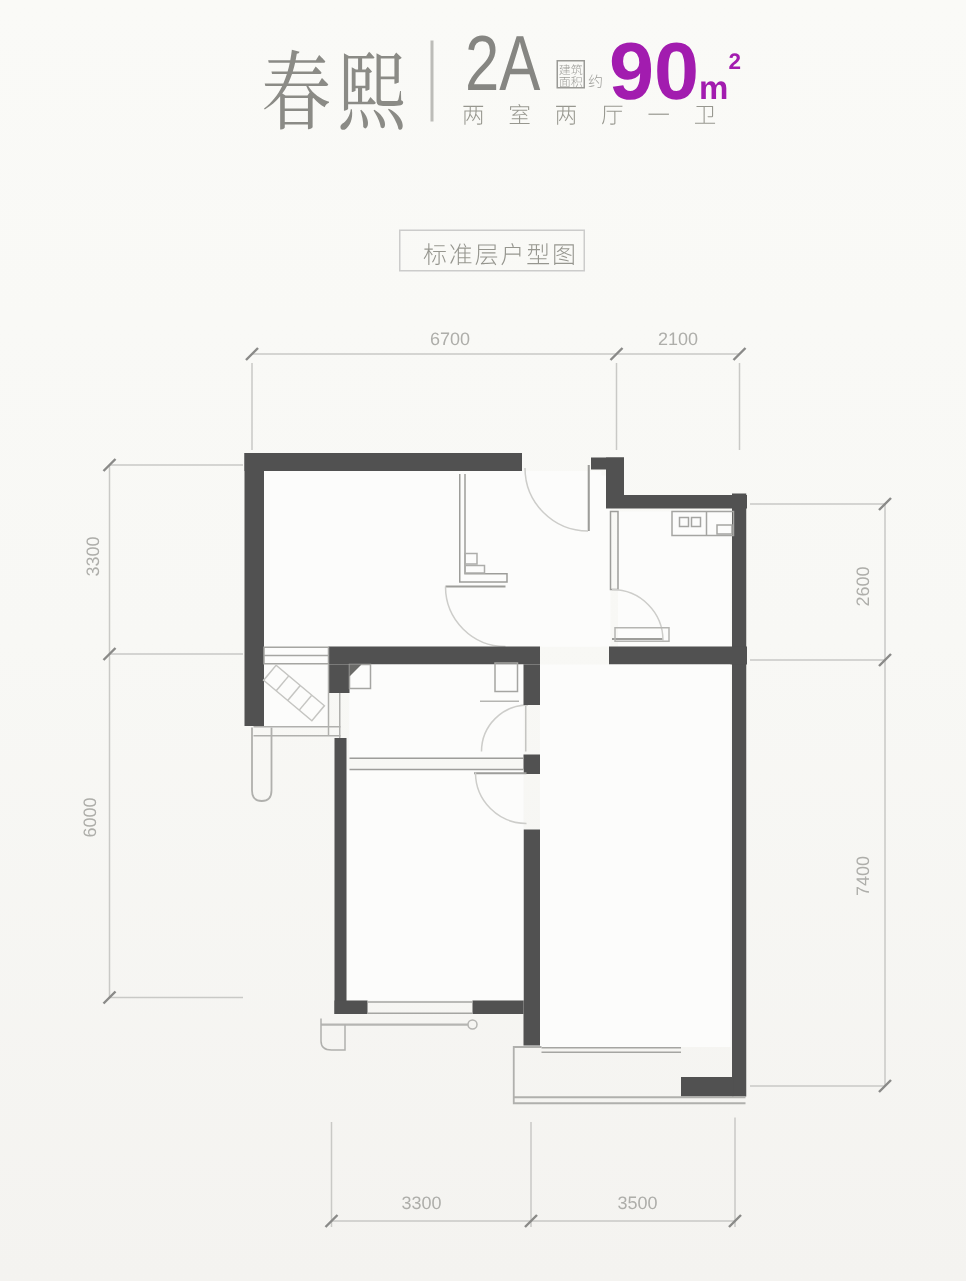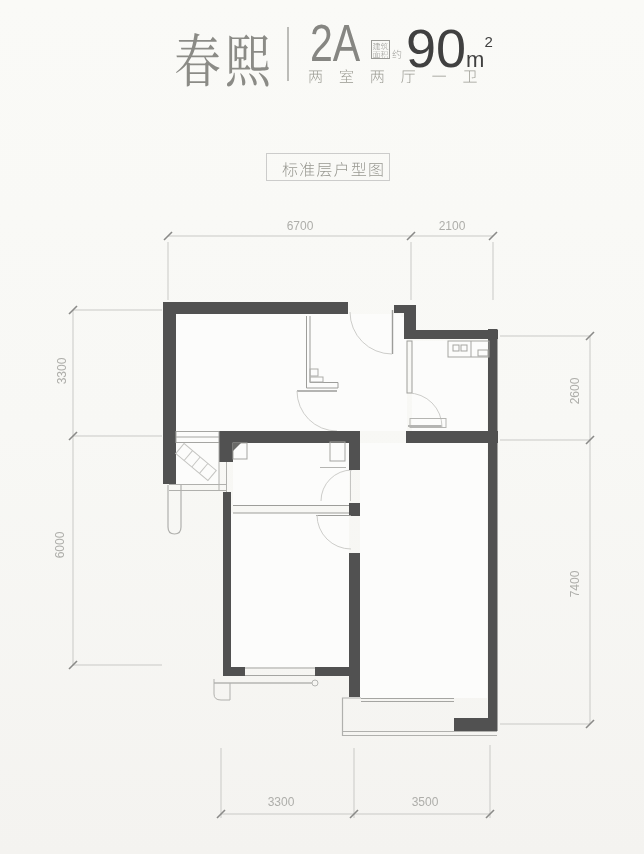--- a/index.html
+++ b/index.html
@@ -10,21 +10,21 @@
 </style>
 </head>
 <body>
 
 <div class="hdr" style="left:287px;top:27px;width:2px;height:54px;background:#bcbcb8;"></div>
 
 <div class="hdr" style="left:310px;top:17px;font-size:52px;line-height:52px;color:#868682;transform:scaleX(0.79);transform-origin:left top;">2A</div>
 
 <div class="hdr" style="left:371px;top:40px;width:17px;height:17px;border:1px solid #9a9a96;"></div>
 
-<div class="hdr" style="left:406px;top:15px;font-size:54px;line-height:54px;color:#404040;">90<span style="font-size:22px;">m</span><span style="font-size:15px;vertical-align:20px;">2</span></div>
+<div class="hdr" style="left:406px;top:15px;font-size:54px;line-height:54px;color:#a21caf;font-weight:bold;">90<span style="font-size:22px;">m</span><span style="font-size:15px;vertical-align:20px;">2</span></div>
 
 <div class="hdr" style="left:266px;top:153px;width:122px;height:26px;border:1px solid #cccccb;"></div>
 
 <svg id="cjk" width="644" height="854" viewBox="0 0 644 854" style="filter:blur(0.4px);">
 
   <path transform="translate(308.0,82.0) scale(0.015000,-0.015000)" d="M108 554V-75H155V508H341C335 386 307 233 185 115C197 107 213 91 220 81C299 161 342 254 365 345C401 293 439 236 457 197L488 235C467 277 420 346 377 402C383 439 386 474 388 508H600C594 386 566 233 444 115C456 107 472 91 480 81C560 163 603 257 625 349C687 271 751 177 783 117L814 153C780 217 705 321 636 401C643 438 646 474 648 508H848V-2C848 -18 842 -24 823 -25C803 -26 736 -27 657 -24C665 -39 671 -60 675 -74C765 -74 825 -74 856 -66C886 -58 896 -40 896 -2V554H650V588V714H939V762H62V714H343V588V554ZM390 714H602V588V554H390V588Z" fill="#97978f"></path>
 
   <path transform="translate(338.9,82.0) scale(0.015000,-0.015000)" d="M151 207V162H475V-1H60V-45H944V-1H524V162H850V207H524V329H475V207ZM189 316C217 325 258 328 753 368C777 343 798 320 813 301L849 330C808 380 723 459 652 513L617 489C649 464 683 434 715 404L271 371C337 419 404 480 468 546H838V590H173V546H402C340 478 266 417 241 400C215 380 192 366 174 364C180 351 187 326 189 316ZM444 828C461 803 479 769 491 741H76V573H123V695H878V573H926V741H545C533 770 511 811 489 842Z" fill="#97978f"></path>
 
   <path transform="translate(369.8,82.0) scale(0.015000,-0.015000)" d="M108 554V-75H155V508H341C335 386 307 233 185 115C197 107 213 91 220 81C299 161 342 254 365 345C401 293 439 236 457 197L488 235C467 277 420 346 377 402C383 439 386 474 388 508H600C594 386 566 233 444 115C456 107 472 91 480 81C560 163 603 257 625 349C687 271 751 177 783 117L814 153C780 217 705 321 636 401C643 438 646 474 648 508H848V-2C848 -18 842 -24 823 -25C803 -26 736 -27 657 -24C665 -39 671 -60 675 -74C765 -74 825 -74 856 -66C886 -58 896 -40 896 -2V554H650V588V714H939V762H62V714H343V588V554ZM390 714H602V588V554H390V588Z" fill="#97978f"></path>

